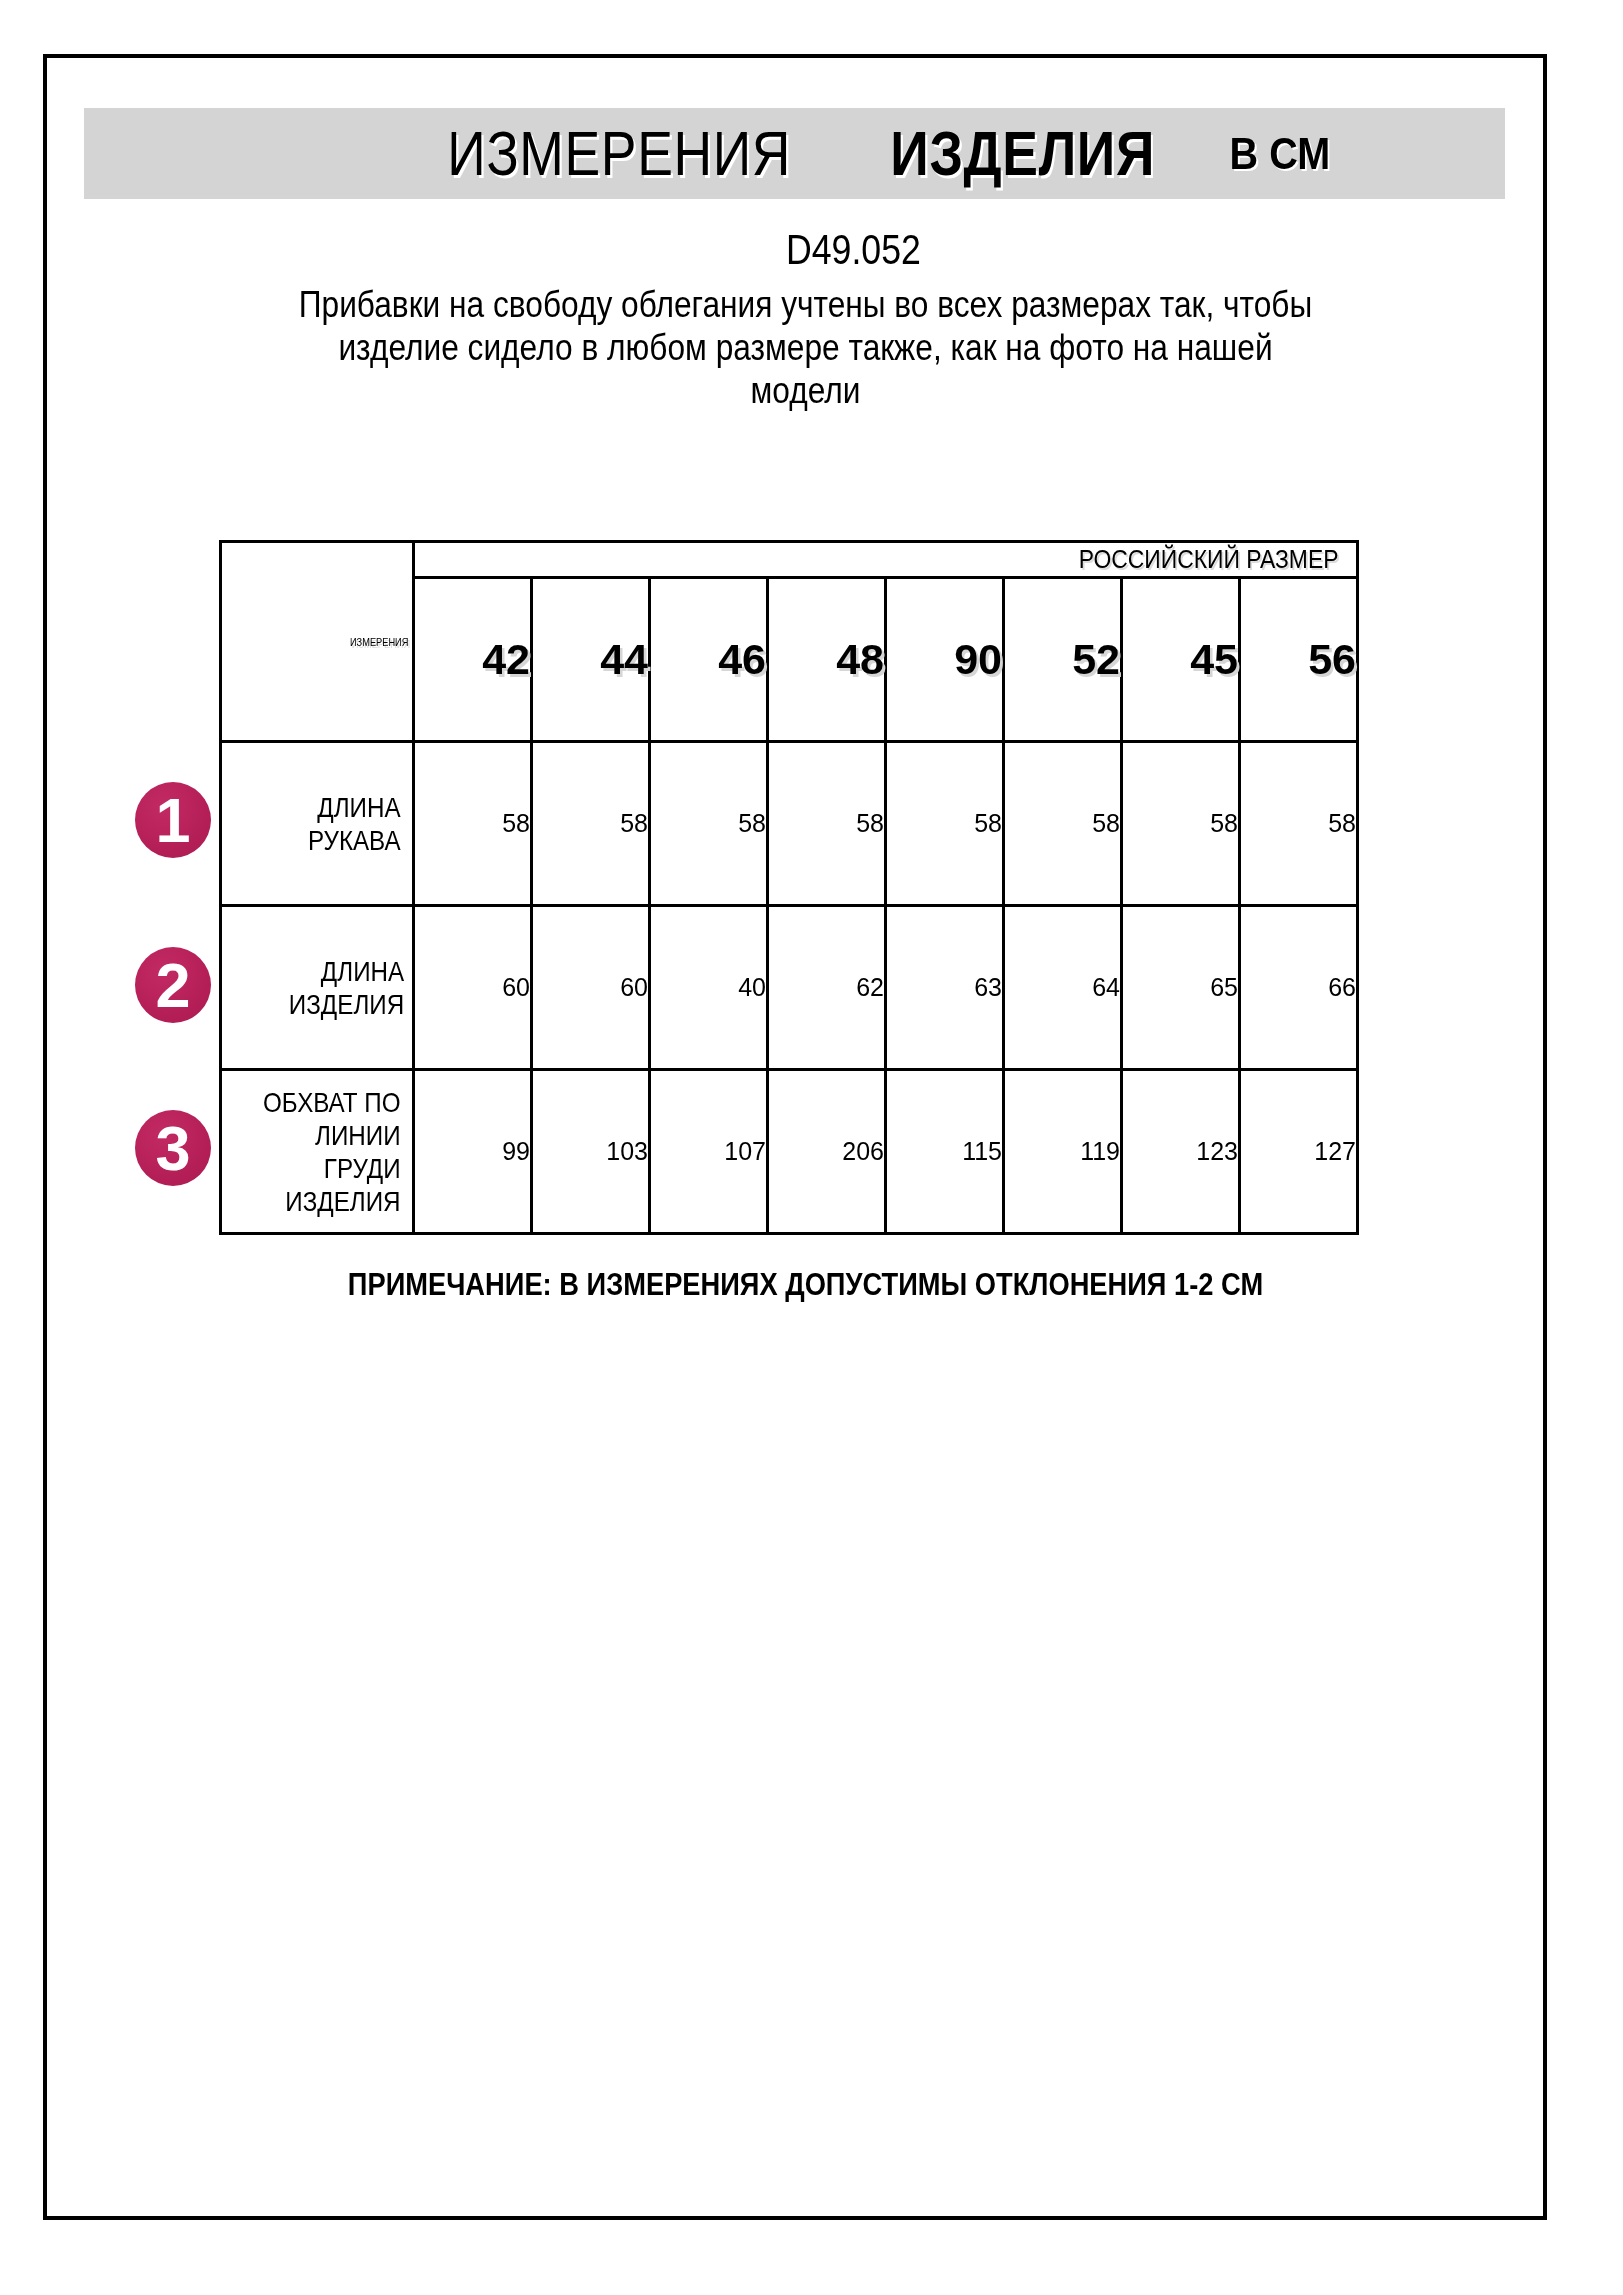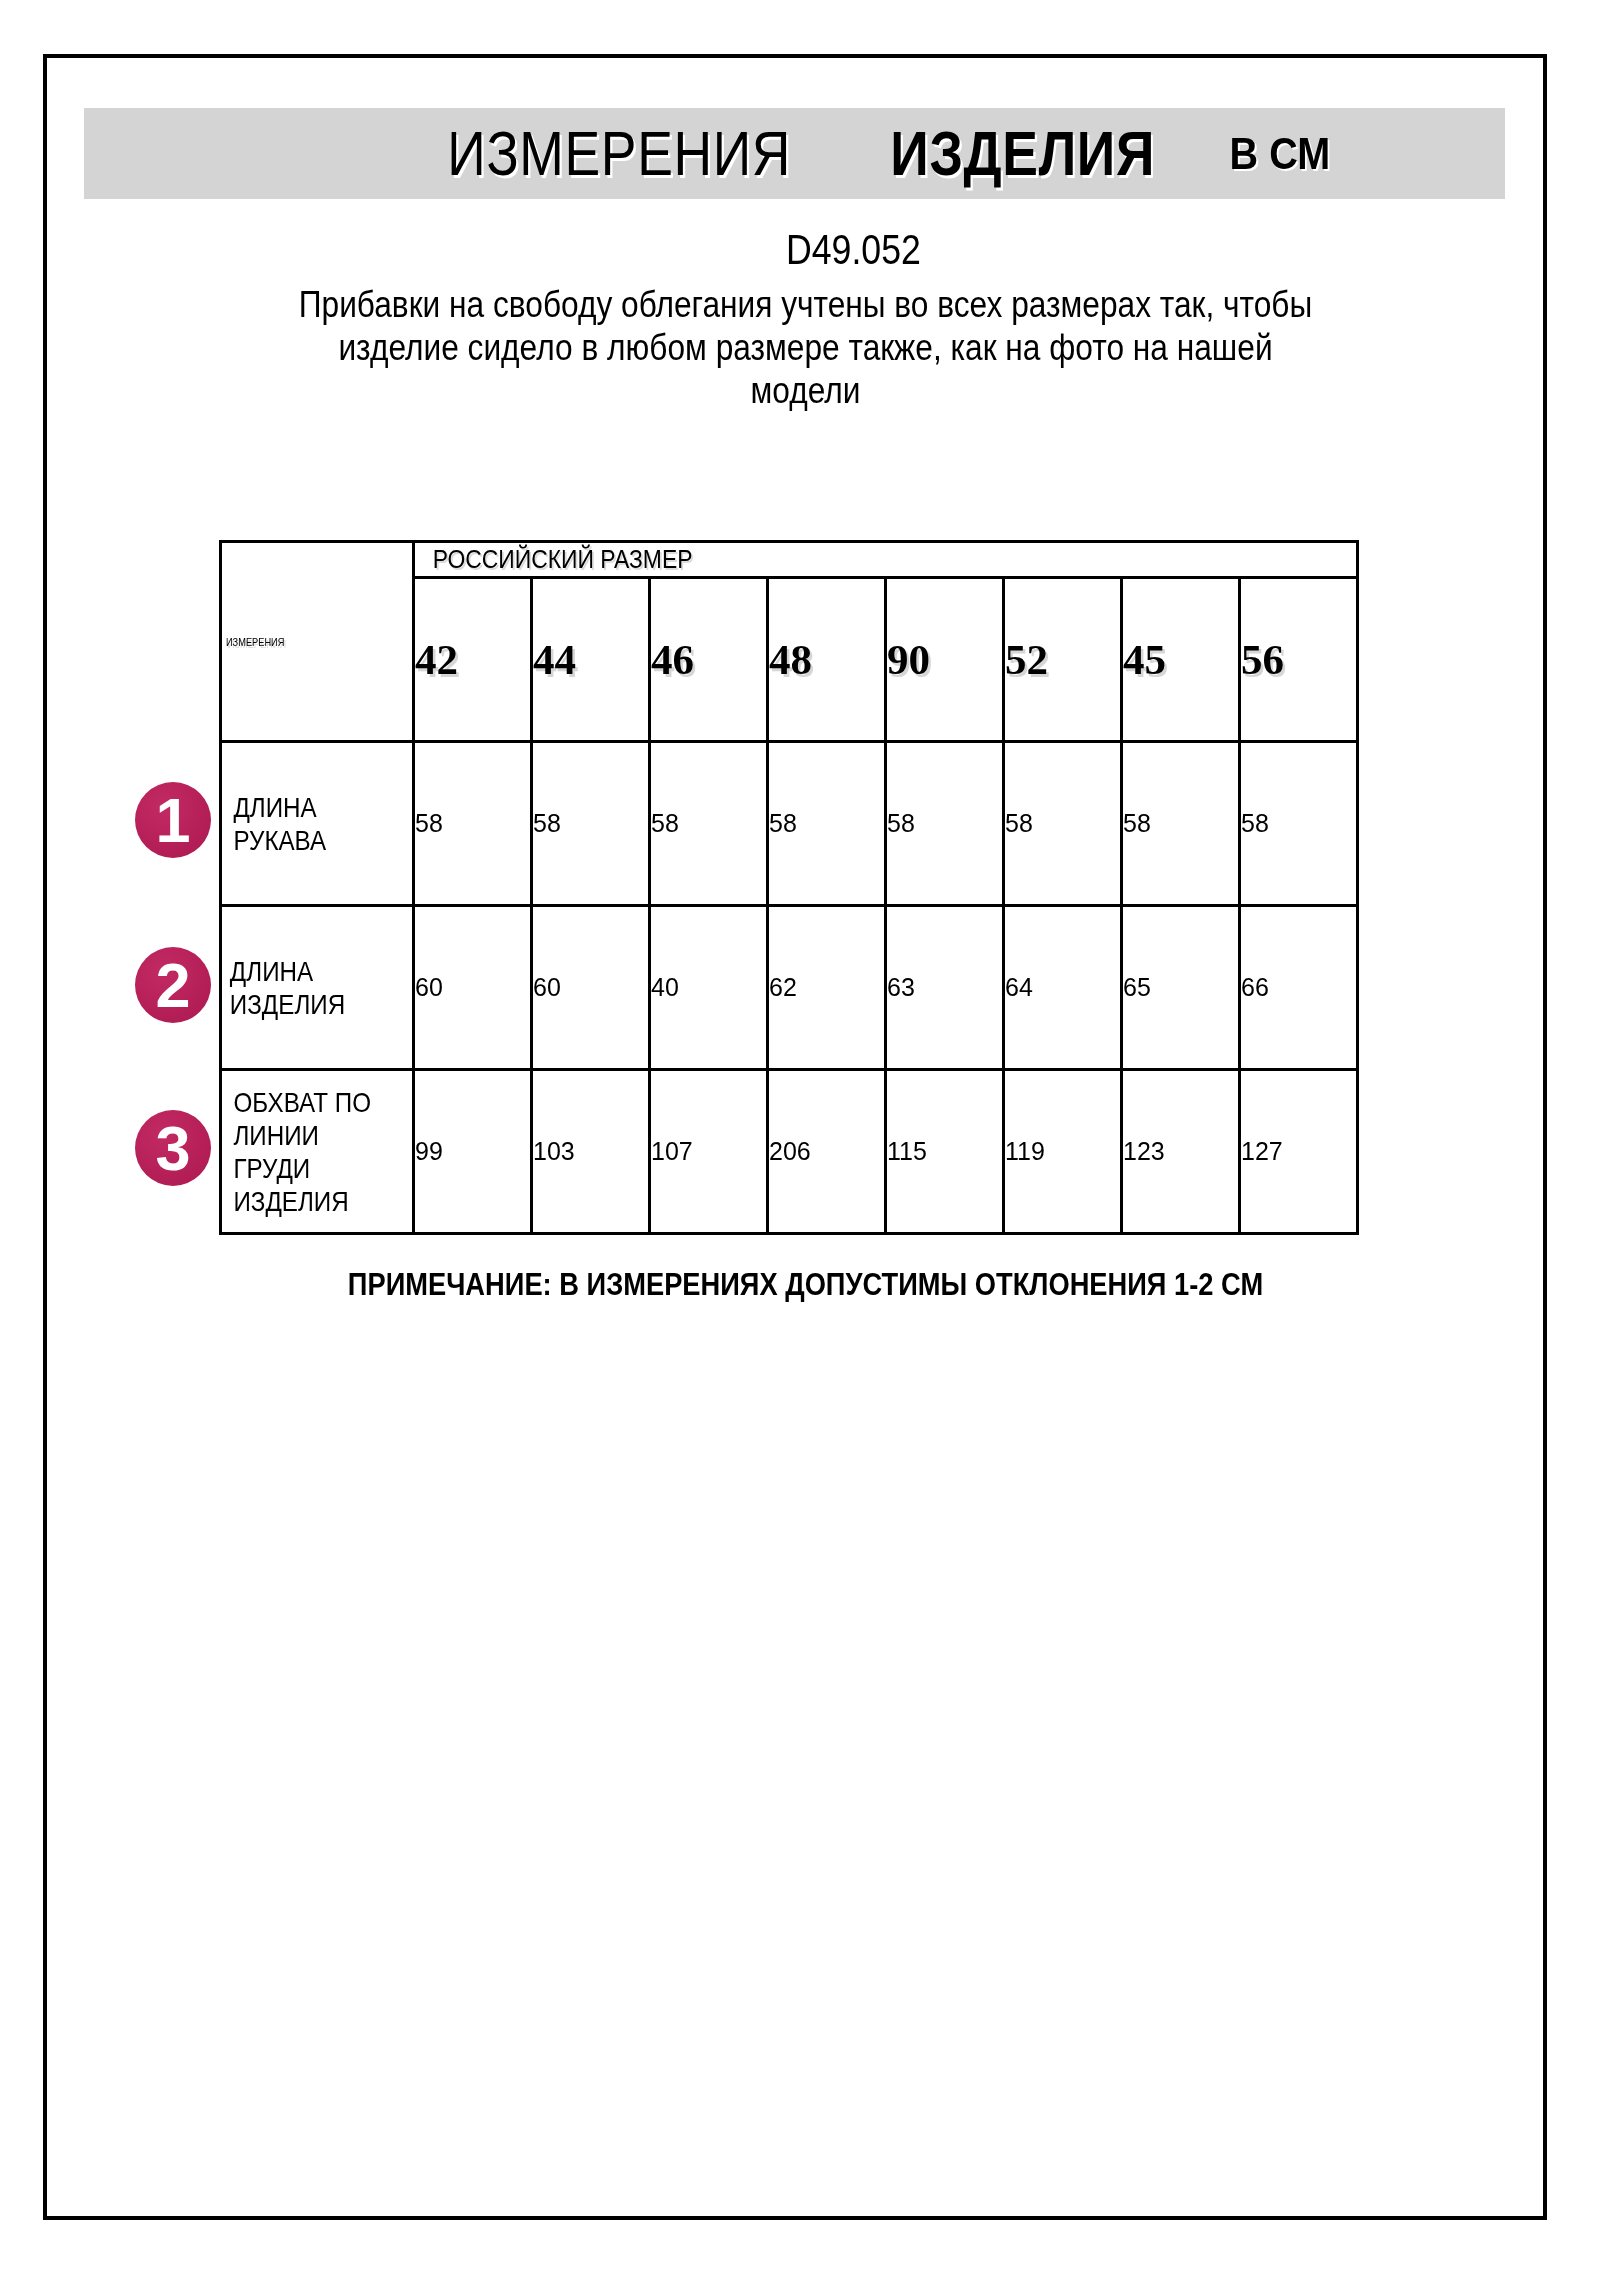--- a/index.html
+++ b/index.html
@@ -41,26 +41,26 @@
     position:absolute;left:151px;top:283px;width:1309px;text-align:center;
     font-size:36px;line-height:43px;white-space:pre-line;
     transform:scaleX(0.88);transform-origin:50% 50%;
   }
   
   table.size-table{
     position:absolute;left:219px;top:540px;border-collapse:collapse;
     table-layout:fixed;
   }
   table.size-table td{
-    border:3.9px solid #000;text-align:left;vertical-align:middle;padding:0;margin-top:7px;
+    border:3.9px solid #000;text-align:right;vertical-align:middle;padding:0;margin-top:7px;
   }
   td.corner-cell{width:190px;}
   td.col-size{width:115px;}
   tr.row-group-header{height:36px;}
-  tr.row-sizes{height:164px;font-family:Liberation Serif, serif;}
+  tr.row-sizes{height:164px;}
   tr.row-data{height:164px;padding-left:30px;}
   td.group-header-cell{
     font-size:26px;border-bottom:6.5px solid #000;
   }
   .cond-sm{display:inline-block;transform:scaleX(0.88);transform-origin:50% 50%;
     white-space:pre-line;text-shadow:2px 2px 0 #dcdcdc;}
   td.size-cell{font-size:43px;font-weight:700;text-shadow:2.6px 2.6px 0 #d6d6d6;}
   td.value-cell{font-size:25px;}
   td.label-cell .cell-label{
     display:inline-block;transform:scaleX(0.88);transform-origin:50% 50%;

